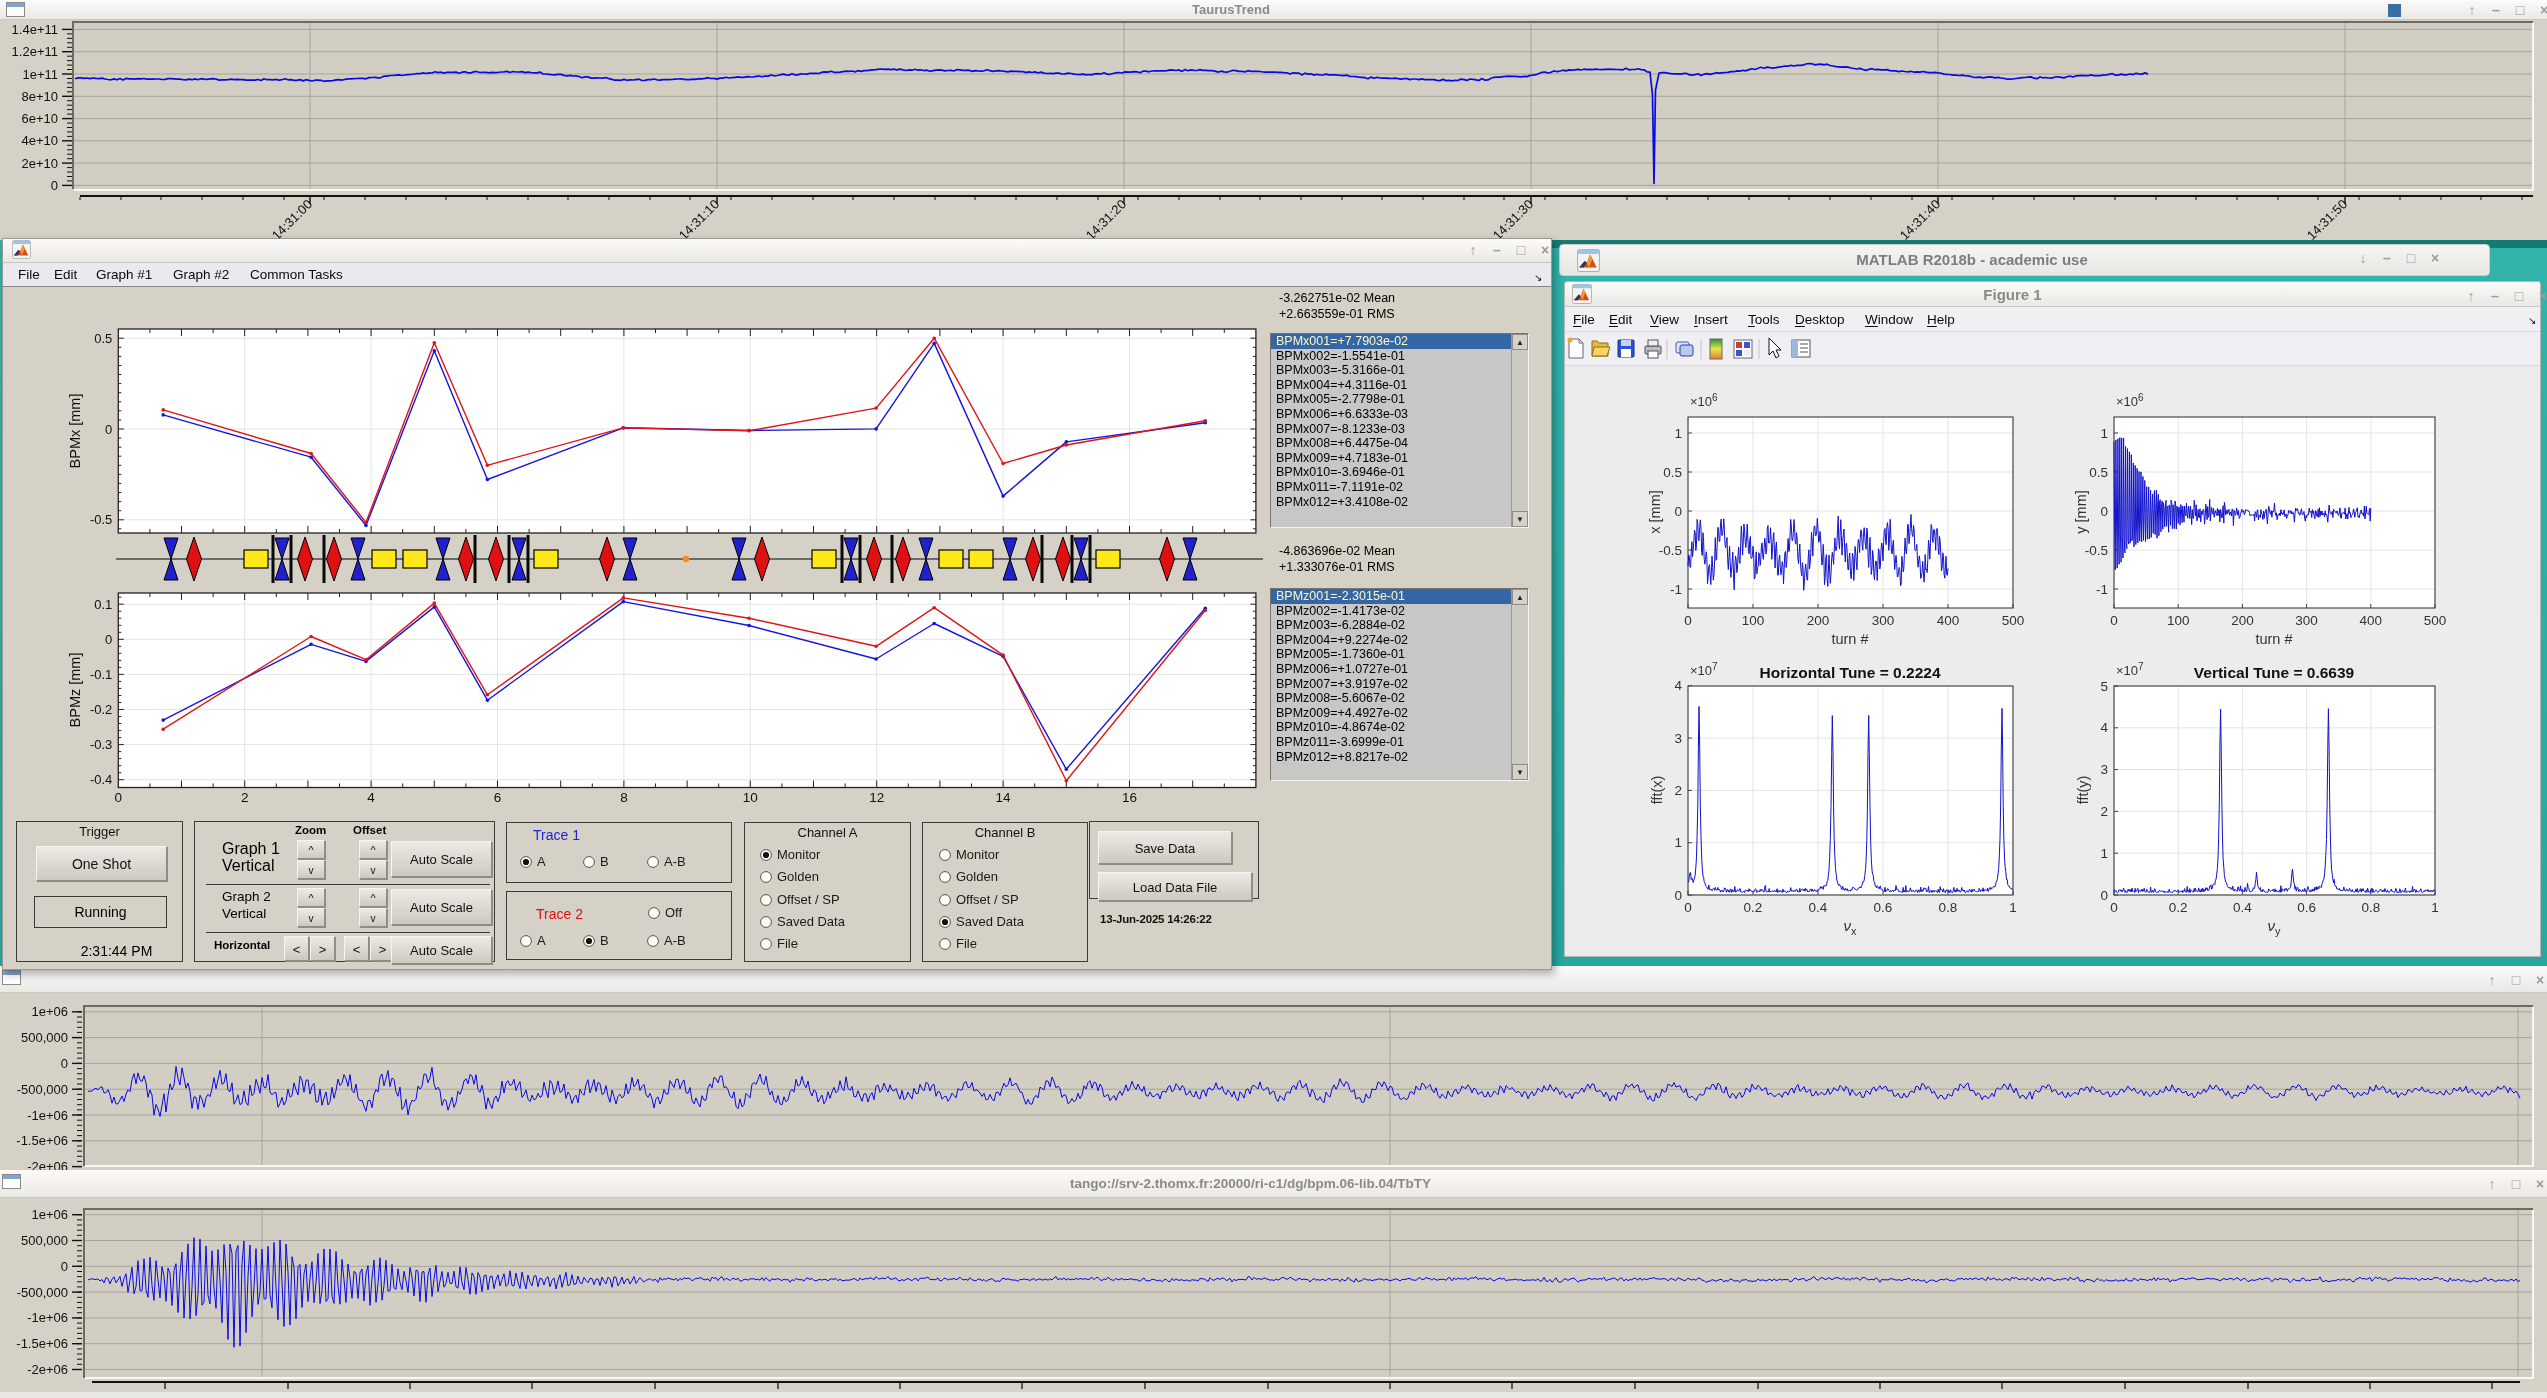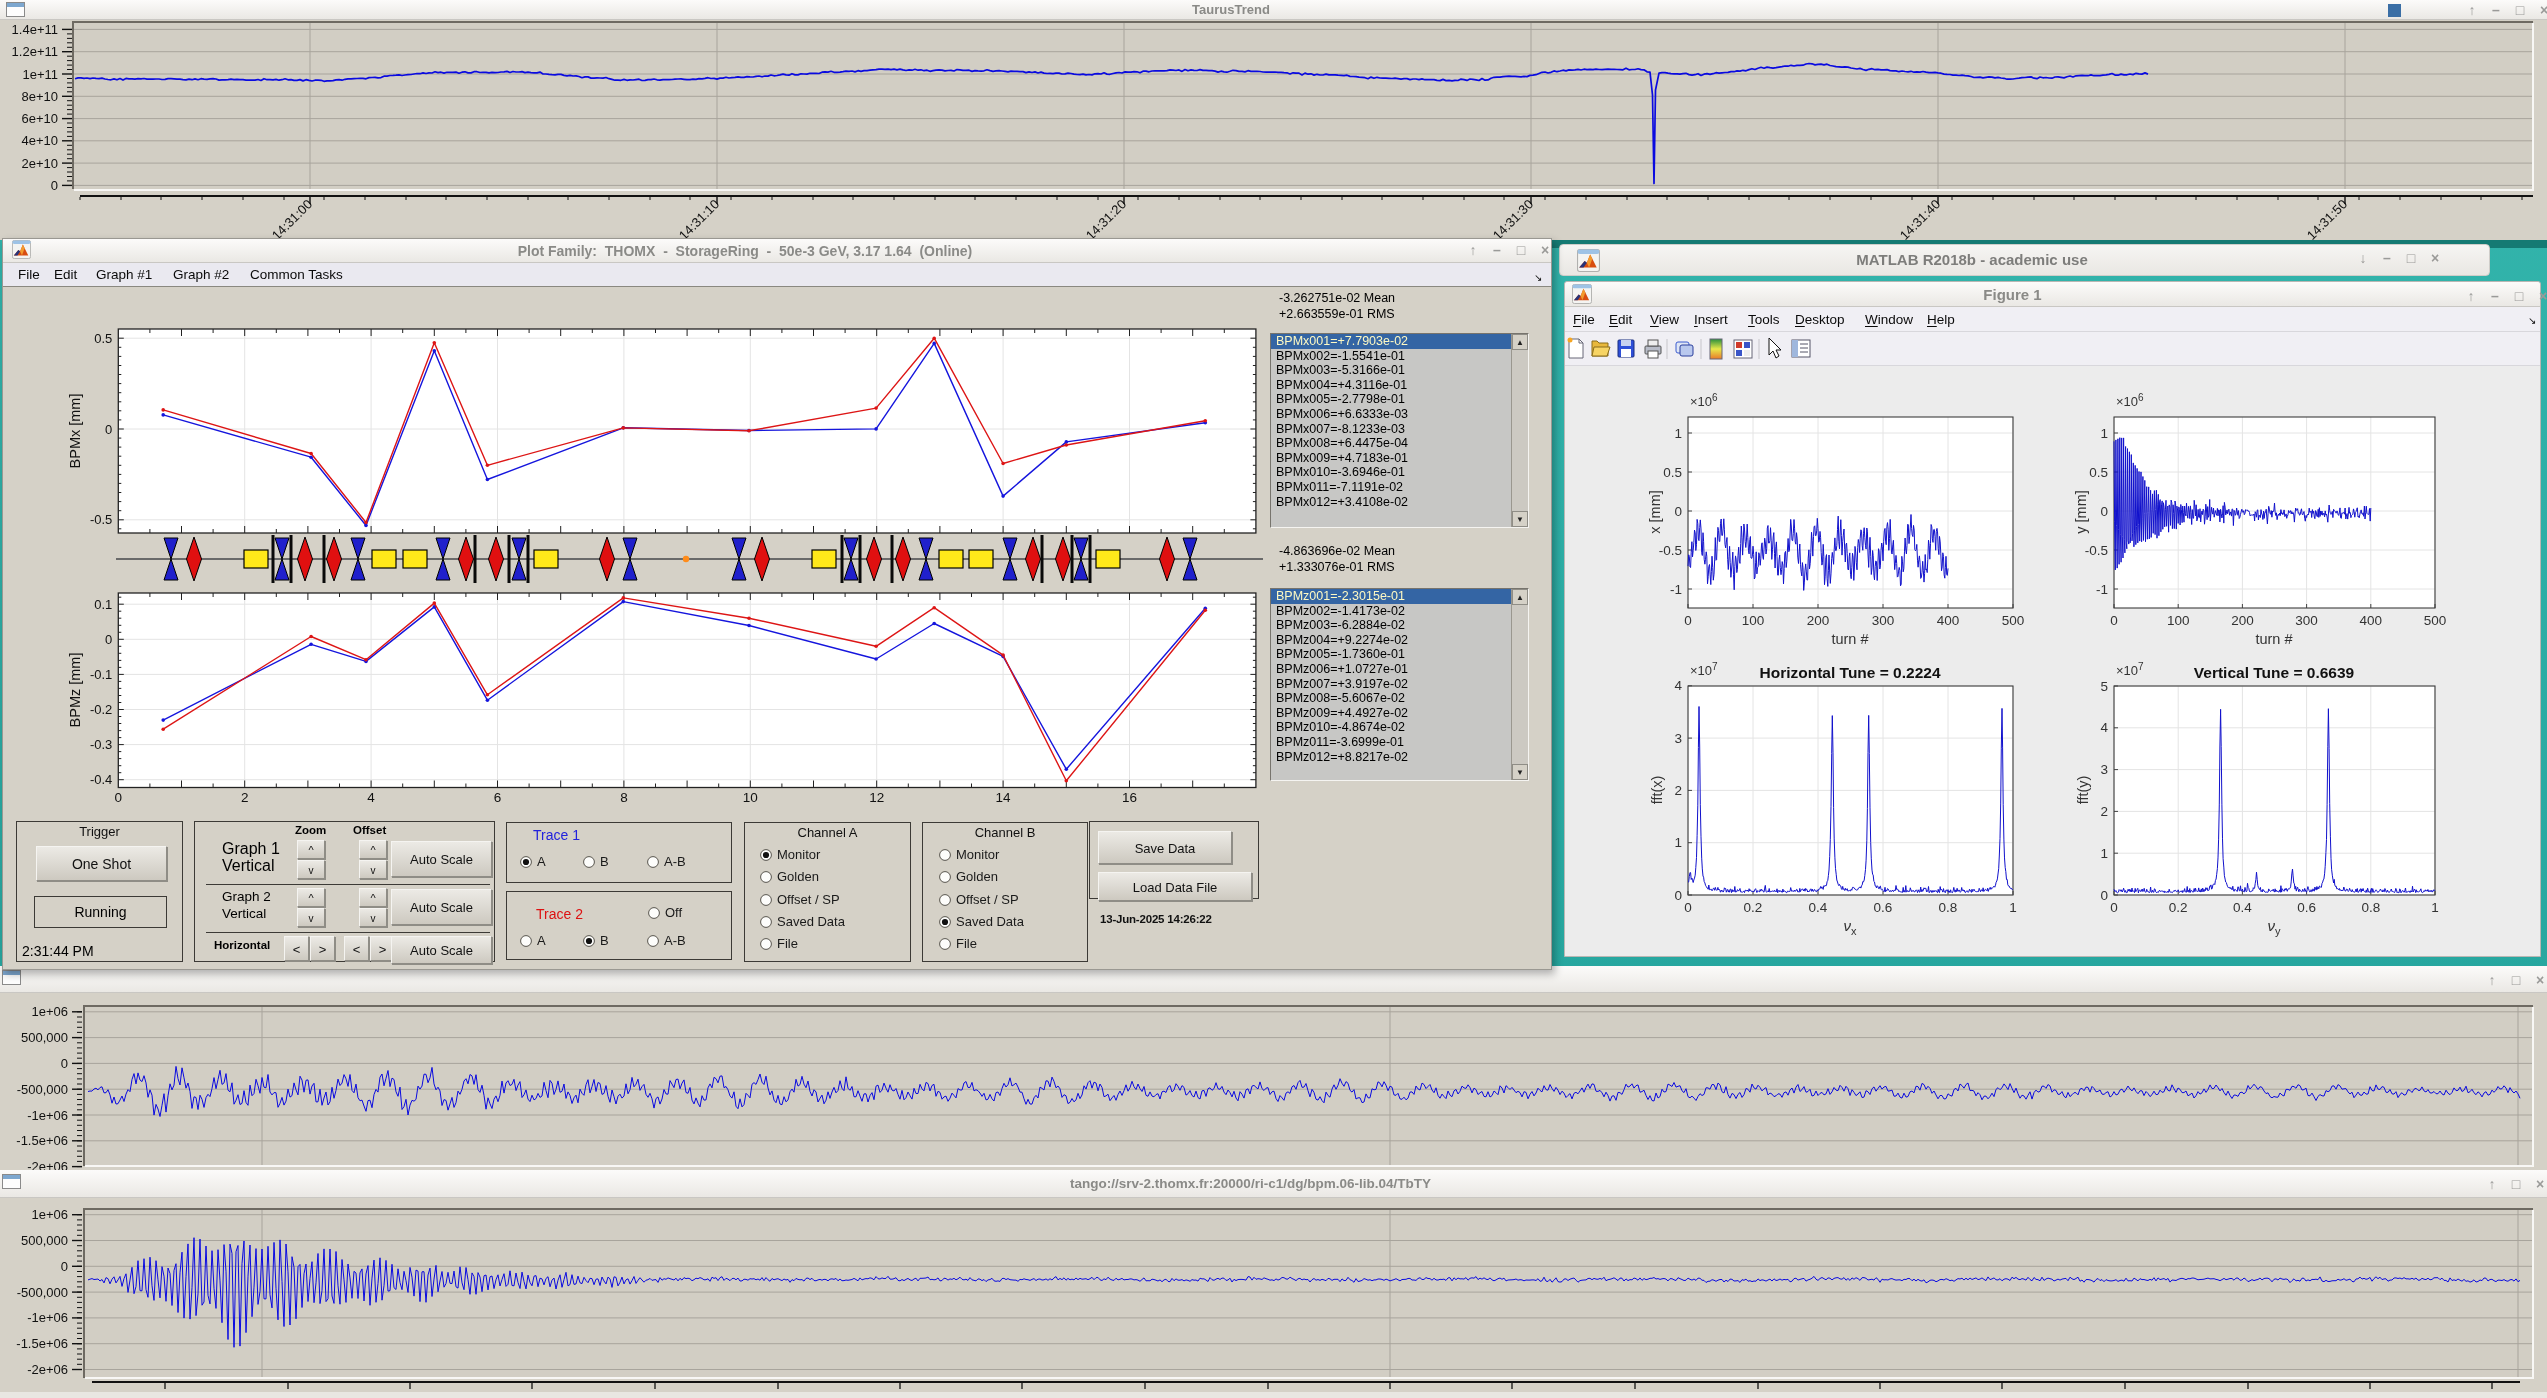--- a/index.html
+++ b/index.html
@@ -419,21 +419,20 @@
     <rect x="2114" y="417" width="321" height="191" fill="none" stroke="#3c3c3c" stroke-width="1.1"></rect>
     <rect x="1688" y="686" width="325" height="209" fill="none" stroke="#3c3c3c" stroke-width="1.1"></rect>
     <rect x="2114" y="686" width="321" height="209" fill="none" stroke="#3c3c3c" stroke-width="1.1"></rect>
     <polyline points="1688.0,566.1 1688.7,554.8 1689.3,556.4 1690.0,567.0 1690.6,567.5 1691.2,552.3 1691.9,541.7 1692.5,556.9 1693.2,550.4 1693.8,542.7 1694.5,530.1 1695.2,532.8 1695.8,550.5 1696.5,544.3 1697.1,519.4 1697.8,523.5 1698.4,539.1 1699.0,540.7 1699.7,527.6 1700.3,519.9 1701.0,528.9 1701.7,552.6 1702.3,555.5 1703.0,532.7 1703.6,541.4 1704.2,559.3 1704.9,564.2 1705.5,559.2 1706.2,551.8 1706.8,556.2 1707.5,583.8 1708.2,576.7 1708.8,566.6 1709.5,564.5 1710.1,574.1 1710.8,584.6 1711.4,571.3 1712.0,556.2 1712.7,567.4 1713.3,580.2 1714.0,574.3 1714.7,559.1 1715.3,537.6 1716.0,560.3 1716.6,559.7 1717.2,544.1 1717.9,527.3 1718.5,530.4 1719.2,541.4 1719.8,541.5 1720.5,523.4 1721.2,519.0 1721.8,535.4 1722.5,535.4 1723.1,528.9 1723.8,518.8 1724.4,529.8 1725.0,544.4 1725.7,547.9 1726.3,542.1 1727.0,537.5 1727.7,559.7 1728.3,569.5 1729.0,556.4 1729.6,546.3 1730.2,562.3 1730.9,577.3 1731.5,570.0 1732.2,562.0 1732.8,552.1 1733.5,574.7 1734.2,589.8 1734.8,566.7 1735.5,555.9 1736.1,559.0 1736.8,572.6 1737.4,569.3 1738.0,555.6 1738.7,547.2 1739.3,561.1 1740.0,563.4 1740.7,543.5 1741.3,526.0 1742.0,537.3 1742.6,555.1 1743.2,543.0 1743.9,524.0 1744.5,529.1 1745.2,541.6 1745.8,547.5 1746.5,539.0 1747.2,524.1 1747.8,537.4 1748.5,550.8 1749.1,553.9 1749.8,539.5 1750.4,536.5 1751.0,558.0 1751.7,558.4 1752.3,556.7 1753.0,546.2 1753.7,554.5 1754.3,579.0 1755.0,577.5 1755.6,562.8 1756.2,551.8 1756.9,573.9 1757.5,567.7 1758.2,566.8 1758.8,552.7 1759.5,555.2 1760.2,565.3 1760.8,558.8 1761.5,545.1 1762.1,542.8 1762.8,556.8 1763.4,559.4 1764.0,549.5 1764.7,538.1 1765.3,541.9 1766.0,554.0 1766.7,548.8 1767.3,528.1 1768.0,525.5 1768.6,543.0 1769.2,543.1 1769.9,540.8 1770.5,527.7 1771.2,540.2 1771.8,559.4 1772.5,549.6 1773.2,537.0 1773.8,532.6 1774.5,553.4 1775.1,568.0 1775.8,546.7 1776.4,541.9 1777.0,556.4 1777.7,575.1 1778.3,575.2 1779.0,559.8 1779.7,555.1 1780.3,567.7 1781.0,574.7 1781.6,569.6 1782.2,561.6 1782.9,565.0 1783.5,583.9 1784.2,568.6 1784.8,553.1 1785.5,551.4 1786.2,567.5 1786.8,561.3 1787.5,549.0 1788.1,538.5 1788.8,551.7 1789.4,550.7 1790.0,536.0 1790.7,519.4 1791.3,526.0 1792.0,540.3 1792.7,540.7 1793.3,533.4 1794.0,519.5 1794.6,528.8 1795.2,541.9 1795.9,544.2 1796.5,532.7 1797.2,538.9 1797.8,557.1 1798.5,563.5 1799.2,551.9 1799.8,544.0 1800.5,564.2 1801.1,571.5 1801.8,575.9 1802.4,562.6 1803.0,567.7 1803.7,590.4 1804.3,582.9 1805.0,570.1 1805.7,563.9 1806.3,571.1 1807.0,580.1 1807.6,580.0 1808.2,558.1 1808.9,549.8 1809.5,568.9 1810.2,563.5 1810.8,552.7 1811.5,532.3 1812.2,540.7 1812.8,556.1 1813.5,536.5 1814.1,526.8 1814.8,525.8 1815.4,535.5 1816.0,535.7 1816.7,530.9 1817.3,518.3 1818.0,528.6 1818.7,542.2 1819.3,541.0 1820.0,531.4 1820.6,537.4 1821.2,552.4 1821.9,565.1 1822.5,562.7 1823.2,544.3 1823.8,556.3 1824.5,584.7 1825.2,576.2 1825.8,557.5 1826.5,554.6 1827.1,578.7 1827.8,586.4 1828.4,570.7 1829.0,555.0 1829.7,572.1 1830.3,583.4 1831.0,573.8 1831.7,558.4 1832.3,552.4 1833.0,558.3 1833.6,564.3 1834.2,549.7 1834.9,537.9 1835.5,550.4 1836.2,550.6 1836.8,545.7 1837.5,529.6 1838.2,516.1 1838.8,541.4 1839.5,548.9 1840.1,534.0 1840.8,519.7 1841.4,535.4 1842.0,555.1 1842.7,541.3 1843.3,535.1 1844.0,529.0 1844.7,549.6 1845.3,562.0 1846.0,544.3 1846.6,543.1 1847.2,553.4 1847.9,569.3 1848.5,570.0 1849.2,556.5 1849.8,552.9 1850.5,574.3 1851.2,578.7 1851.8,567.3 1852.5,553.3 1853.1,557.1 1853.8,580.4 1854.4,568.0 1855.0,546.4 1855.7,552.0 1856.3,562.7 1857.0,569.8 1857.7,547.7 1858.3,539.5 1859.0,543.5 1859.6,552.5 1860.2,538.2 1860.9,529.8 1861.5,531.2 1862.2,545.6 1862.8,550.3 1863.5,533.3 1864.2,527.7 1864.8,537.4 1865.5,545.7 1866.1,549.1 1866.8,528.0 1867.4,531.2 1868.0,554.0 1868.7,567.4 1869.3,550.2 1870.0,537.3 1870.7,556.3 1871.3,574.5 1872.0,567.8 1872.6,550.5 1873.2,555.6 1873.9,575.2 1874.5,579.8 1875.2,566.6 1875.8,560.9 1876.5,562.0 1877.2,580.5 1877.8,565.9 1878.5,548.7 1879.1,550.9 1879.8,569.0 1880.4,565.8 1881.0,550.4 1881.7,543.0 1882.3,546.4 1883.0,560.8 1883.7,541.3 1884.3,530.9 1885.0,528.4 1885.6,541.2 1886.2,544.7 1886.9,526.4 1887.5,522.6 1888.2,529.2 1888.8,550.3 1889.5,538.6 1890.2,519.4 1890.8,536.0 1891.5,552.8 1892.1,554.0 1892.8,544.8 1893.4,540.3 1894.0,555.1 1894.7,569.6 1895.3,563.6 1896.0,555.4 1896.7,563.4 1897.3,577.1 1898.0,576.4 1898.6,571.1 1899.2,567.4 1899.9,570.6 1900.5,585.8 1901.2,584.4 1901.8,556.3 1902.5,561.8 1903.2,571.8 1903.8,568.8 1904.5,551.2 1905.1,538.0 1905.8,550.2 1906.4,553.9 1907.0,545.4 1907.7,524.2 1908.3,524.8 1909.0,543.6 1909.7,536.2 1910.3,527.1 1911.0,514.5 1911.6,528.4 1912.2,534.9 1912.9,536.6 1913.5,525.4 1914.2,530.1 1914.8,549.5 1915.5,550.8 1916.2,549.6 1916.8,544.4 1917.5,560.2 1918.1,567.2 1918.8,559.6 1919.4,555.9 1920.0,562.2 1920.7,578.4 1921.3,577.6 1922.0,572.3 1922.7,561.3 1923.3,570.2 1924.0,582.1 1924.6,573.5 1925.2,554.5 1925.9,569.9 1926.5,568.9 1927.2,572.6 1927.8,559.5 1928.5,540.2 1929.2,545.6 1929.8,559.2 1930.5,543.5 1931.1,524.5 1931.8,526.9 1932.4,538.8 1933.0,542.4 1933.7,529.7 1934.3,529.4 1935.0,536.5 1935.7,550.3 1936.3,531.3 1937.0,528.4 1937.6,533.0 1938.2,548.7 1938.9,554.6 1939.5,536.4 1940.2,541.9 1940.8,553.8 1941.5,570.8 1942.2,566.9 1942.8,552.8 1943.5,556.5 1944.1,574.7 1944.8,578.2 1945.4,567.3 1946.0,556.3 1946.7,574.2 1947.3,575.4 1948.0,568.4" fill="none" stroke="#1111cc" stroke-width="1.0" stroke-linejoin="round"></polyline>
 <polyline points="2114.0,441.3 2114.6,521.8 2115.3,569.9 2115.9,439.9 2116.6,525.3 2117.2,568.1 2117.9,438.8 2118.5,529.8 2119.1,564.3 2119.8,437.7 2120.4,534.2 2121.1,562.2 2121.7,437.9 2122.3,536.4 2123.0,558.0 2123.6,437.9 2124.3,539.3 2124.9,552.9 2125.6,446.5 2126.2,542.9 2126.8,548.8 2127.5,448.6 2128.1,540.7 2128.8,544.1 2129.4,451.8 2130.1,542.9 2130.7,536.9 2131.3,454.6 2132.0,540.9 2132.6,533.6 2133.3,462.9 2133.9,546.8 2134.5,530.9 2135.2,465.4 2135.8,544.6 2136.5,526.4 2137.1,468.4 2137.8,542.9 2138.4,524.6 2139.0,471.5 2139.7,541.1 2140.3,523.0 2141.0,471.9 2141.6,541.8 2142.2,518.1 2142.9,476.5 2143.5,540.4 2144.2,513.7 2144.8,480.4 2145.5,541.7 2146.1,513.2 2146.7,486.7 2147.4,539.2 2148.0,512.5 2148.7,486.9 2149.3,538.9 2150.0,515.9 2150.6,490.3 2151.2,537.4 2151.9,509.2 2152.5,493.9 2153.2,533.3 2153.8,510.9 2154.4,490.6 2155.1,534.6 2155.7,509.4 2156.4,490.2 2157.0,538.2 2157.7,504.1 2158.3,494.3 2158.9,535.7 2159.6,502.0 2160.2,499.6 2160.9,531.9 2161.5,504.8 2162.2,500.9 2162.8,529.3 2163.4,502.7 2164.1,507.3 2164.7,526.8 2165.4,509.8 2166.0,500.3 2166.6,526.3 2167.3,507.8 2167.9,506.0 2168.6,532.2 2169.2,504.9 2169.9,506.9 2170.5,525.4 2171.1,500.1 2171.8,502.7 2172.4,528.7 2173.1,504.8 2173.7,513.4 2174.3,528.6 2175.0,501.0 2175.6,503.9 2176.3,529.1 2176.9,506.1 2177.6,510.0 2178.2,523.4 2178.8,506.9 2179.5,509.3 2180.1,525.0 2180.8,504.5 2181.4,509.6 2182.1,522.7 2182.7,506.0 2183.3,512.4 2184.0,522.2 2184.6,506.0 2185.3,513.4 2185.9,515.9 2186.5,503.2 2187.2,514.1 2187.8,518.2 2188.5,506.4 2189.1,509.7 2189.8,518.6 2190.4,505.9 2191.0,512.5 2191.7,524.5 2192.3,509.6 2193.0,518.3 2193.6,518.2 2194.2,500.3 2194.9,507.1 2195.5,516.0 2196.2,504.8 2196.8,520.9 2197.5,519.4 2198.1,509.4 2198.7,517.2 2199.4,517.7 2200.0,508.7 2200.7,522.0 2201.3,514.1 2202.0,511.0 2202.6,514.6 2203.2,509.2 2203.9,510.8 2204.5,524.2 2205.2,516.8 2205.8,504.2 2206.4,509.0 2207.1,519.7 2207.7,506.6 2208.4,517.3 2209.0,515.5 2209.7,499.5 2210.3,521.0 2210.9,514.0 2211.6,507.3 2212.2,512.1 2212.9,514.2 2213.5,508.1 2214.2,517.2 2214.8,513.4 2215.4,510.6 2216.1,513.7 2216.7,515.3 2217.4,508.4 2218.0,515.9 2218.6,509.9 2219.3,510.2 2219.9,521.9 2220.6,509.3 2221.2,513.4 2221.9,518.0 2222.5,515.5 2223.1,505.7 2223.8,523.1 2224.4,502.4 2225.1,507.1 2225.7,514.9 2226.3,513.3 2227.0,509.9 2227.6,513.8 2228.3,510.8 2228.9,509.2 2229.6,515.2 2230.2,513.6 2230.8,511.9 2231.5,516.1 2232.1,508.9 2232.8,509.5 2233.4,525.6 2234.1,510.4 2234.7,511.0 2235.3,515.3 2236.0,514.0 2236.6,508.0 2237.3,511.9 2237.9,515.3 2238.5,510.6 2239.2,518.5 2239.8,517.4 2240.5,514.4 2241.1,512.0 2241.8,509.2 2242.4,510.5 2243.0,512.4 2243.7,510.7 2244.3,514.7 2245.0,513.3 2245.6,509.7 2246.3,509.9 2246.9,510.6 2247.5,510.0 2248.2,511.4 2248.8,510.9 2249.5,512.5 2250.1,515.9 2250.7,515.2 2251.4,515.0 2252.0,515.2 2252.7,515.0 2253.3,515.2 2254.0,514.0 2254.6,521.0 2255.2,511.7 2255.9,513.0 2256.5,517.2 2257.2,510.2 2257.8,509.8 2258.4,519.9 2259.1,515.1 2259.7,515.9 2260.4,517.5 2261.0,509.6 2261.7,513.9 2262.3,515.0 2262.9,519.5 2263.6,511.1 2264.2,518.4 2264.9,512.3 2265.5,512.4 2266.2,509.2 2266.8,517.1 2267.4,523.9 2268.1,513.3 2268.7,506.3 2269.4,509.1 2270.0,513.1 2270.6,514.3 2271.3,510.6 2271.9,517.2 2272.6,511.0 2273.2,511.7 2273.9,510.1 2274.5,503.0 2275.1,512.1 2275.8,515.5 2276.4,512.8 2277.1,519.7 2277.7,516.1 2278.4,514.2 2279.0,515.4 2279.6,513.1 2280.3,515.6 2280.9,509.6 2281.6,513.6 2282.2,512.8 2282.8,514.7 2283.5,513.0 2284.1,509.9 2284.8,516.6 2285.4,515.8 2286.1,513.9 2286.7,518.3 2287.3,516.4 2288.0,514.6 2288.6,510.5 2289.3,512.5 2289.9,512.2 2290.6,510.6 2291.2,513.9 2291.8,511.6 2292.5,513.9 2293.1,512.5 2293.8,515.0 2294.4,522.1 2295.0,513.9 2295.7,508.0 2296.3,510.3 2297.0,510.0 2297.6,508.7 2298.3,513.3 2298.9,512.7 2299.5,515.2 2300.2,514.7 2300.8,511.2 2301.5,508.8 2302.1,514.1 2302.7,514.9 2303.4,513.1 2304.0,511.5 2304.7,518.4 2305.3,521.2 2306.0,515.5 2306.6,517.6 2307.2,514.9 2307.9,514.1 2308.5,514.9 2309.2,508.1 2309.8,512.4 2310.5,512.2 2311.1,511.0 2311.7,517.5 2312.4,509.6 2313.0,513.4 2313.7,511.2 2314.3,517.0 2314.9,518.7 2315.6,510.6 2316.2,511.9 2316.9,516.4 2317.5,516.6 2318.2,509.3 2318.8,517.4 2319.4,507.7 2320.1,516.4 2320.7,511.0 2321.4,514.6 2322.0,511.1 2322.7,515.2 2323.3,514.1 2323.9,513.1 2324.6,516.8 2325.2,510.9 2325.9,515.0 2326.5,514.1 2327.1,517.0 2327.8,522.2 2328.4,514.0 2329.1,505.0 2329.7,510.5 2330.4,513.4 2331.0,514.4 2331.6,513.2 2332.3,511.4 2332.9,517.6 2333.6,509.3 2334.2,510.8 2334.8,510.9 2335.5,511.7 2336.1,513.2 2336.8,511.1 2337.4,511.2 2338.1,514.6 2338.7,515.4 2339.3,512.9 2340.0,507.9 2340.6,517.8 2341.3,518.4 2341.9,512.8 2342.6,513.2 2343.2,512.7 2343.8,512.5 2344.5,514.2 2345.1,508.0 2345.8,519.0 2346.4,516.3 2347.0,513.6 2347.7,519.1 2348.3,514.0 2349.0,507.4 2349.6,513.3 2350.3,512.6 2350.9,517.7 2351.5,515.5 2352.2,514.7 2352.8,514.4 2353.5,508.9 2354.1,511.4 2354.8,517.2 2355.4,512.5 2356.0,511.6 2356.7,509.3 2357.3,507.8 2358.0,516.9 2358.6,516.1 2359.2,517.8 2359.9,514.2 2360.5,511.6 2361.2,509.9 2361.8,513.6 2362.5,514.4 2363.1,512.8 2363.7,516.3 2364.4,506.0 2365.0,519.0 2365.7,512.7 2366.3,506.2 2366.9,513.3 2367.6,514.0 2368.2,514.6 2368.9,514.0 2369.5,508.5 2370.2,521.1 2370.8,508.0" fill="none" stroke="#1111cc" stroke-width="1.0" stroke-linejoin="round"></polyline>
 <polyline points="1688.0,882.4 1688.7,881.9 1689.3,876.4 1690.0,872.5 1690.6,872.7 1691.2,879.5 1691.9,878.0 1692.5,880.2 1693.2,882.5 1693.8,880.0 1694.5,878.1 1695.2,875.2 1695.8,867.5 1696.5,857.4 1697.1,835.7 1697.8,805.2 1698.4,747.5 1699.0,706.5 1699.7,747.0 1700.3,804.7 1701.0,836.8 1701.7,858.2 1702.3,868.9 1703.0,876.0 1703.6,877.2 1704.2,881.6 1704.9,882.9 1705.5,885.3 1706.2,886.4 1706.8,887.7 1707.5,887.9 1708.2,889.3 1708.8,885.0 1709.5,889.7 1710.1,889.7 1710.8,889.3 1711.4,889.3 1712.0,890.8 1712.7,889.8 1713.3,888.4 1714.0,888.2 1714.7,890.3 1715.3,887.4 1716.0,889.5 1716.6,890.3 1717.2,890.1 1717.9,887.4 1718.5,890.0 1719.2,889.3 1719.8,890.5 1720.5,892.2 1721.2,890.0 1721.8,891.3 1722.5,890.7 1723.1,892.1 1723.8,891.0 1724.4,887.8 1725.0,888.8 1725.7,888.6 1726.3,892.2 1727.0,890.4 1727.7,889.4 1728.3,892.1 1729.0,890.4 1729.6,892.2 1730.2,889.0 1730.9,889.2 1731.5,892.6 1732.2,889.6 1732.8,891.7 1733.5,890.5 1734.2,891.6 1734.8,886.5 1735.5,892.2 1736.1,891.6 1736.8,891.7 1737.4,889.7 1738.0,890.1 1738.7,891.1 1739.3,889.9 1740.0,888.5 1740.7,891.9 1741.3,891.5 1742.0,892.5 1742.6,891.9 1743.2,891.6 1743.9,891.1 1744.5,892.6 1745.2,890.2 1745.8,890.2 1746.5,891.1 1747.2,890.0 1747.8,891.2 1748.5,891.6 1749.1,888.7 1749.8,891.1 1750.4,889.9 1751.0,890.4 1751.7,891.6 1752.3,891.6 1753.0,890.9 1753.7,892.1 1754.3,891.3 1755.0,889.4 1755.6,888.7 1756.2,890.4 1756.9,892.5 1757.5,890.8 1758.2,890.8 1758.8,891.5 1759.5,891.8 1760.2,889.5 1760.8,891.2 1761.5,889.2 1762.1,890.3 1762.8,890.4 1763.4,891.8 1764.0,892.2 1764.7,888.1 1765.3,885.4 1766.0,891.3 1766.7,892.3 1767.3,891.5 1768.0,890.7 1768.6,892.0 1769.2,888.5 1769.9,892.2 1770.5,891.6 1771.2,891.2 1771.8,891.8 1772.5,890.8 1773.2,891.3 1773.8,891.4 1774.5,890.2 1775.1,891.7 1775.8,890.9 1776.4,891.7 1777.0,888.8 1777.7,892.7 1778.3,891.2 1779.0,890.2 1779.7,891.8 1780.3,891.1 1781.0,890.7 1781.6,892.0 1782.2,892.5 1782.9,889.1 1783.5,891.9 1784.2,890.6 1784.8,891.4 1785.5,891.5 1786.2,892.6 1786.8,892.7 1787.5,891.1 1788.1,891.0 1788.8,891.7 1789.4,891.5 1790.0,891.4 1790.7,887.6 1791.3,890.1 1792.0,891.5 1792.7,890.6 1793.3,891.0 1794.0,891.7 1794.6,890.1 1795.2,891.2 1795.9,891.0 1796.5,889.4 1797.2,889.7 1797.8,892.0 1798.5,891.7 1799.2,892.2 1799.8,888.4 1800.5,891.6 1801.1,890.1 1801.8,889.3 1802.4,888.9 1803.0,889.9 1803.7,891.0 1804.3,888.9 1805.0,891.2 1805.7,888.4 1806.3,889.8 1807.0,889.5 1807.6,892.0 1808.2,891.1 1808.9,891.9 1809.5,891.1 1810.2,889.6 1810.8,888.8 1811.5,891.3 1812.2,889.0 1812.8,891.1 1813.5,891.4 1814.1,889.7 1814.8,889.7 1815.4,891.0 1816.0,891.7 1816.7,891.6 1817.3,889.8 1818.0,890.9 1818.7,889.2 1819.3,889.1 1820.0,888.6 1820.6,886.5 1821.2,888.4 1821.9,886.8 1822.5,888.5 1823.2,889.4 1823.8,885.7 1824.5,886.3 1825.2,885.3 1825.8,886.1 1826.5,885.1 1827.1,881.7 1827.8,880.3 1828.4,875.5 1829.0,870.0 1829.7,856.5 1830.3,839.4 1831.0,806.5 1831.7,753.5 1832.3,715.6 1833.0,752.8 1833.6,807.6 1834.2,838.9 1834.9,857.8 1835.5,868.4 1836.2,874.3 1836.8,880.0 1837.5,882.0 1838.2,884.3 1838.8,885.6 1839.5,884.4 1840.1,885.8 1840.8,886.1 1841.4,888.8 1842.0,889.6 1842.7,886.4 1843.3,889.1 1844.0,889.2 1844.7,890.5 1845.3,888.2 1846.0,890.2 1846.6,889.7 1847.2,888.7 1847.9,891.1 1848.5,890.8 1849.2,890.7 1849.8,890.4 1850.5,891.0 1851.2,889.3 1851.8,890.2 1852.5,887.4 1853.1,887.1 1853.8,887.9 1854.4,888.0 1855.0,889.3 1855.7,889.6 1856.3,890.1 1857.0,889.8 1857.7,889.8 1858.3,888.2 1859.0,888.1 1859.6,887.2 1860.2,886.9 1860.9,888.1 1861.5,885.8 1862.2,884.9 1862.8,881.6 1863.5,881.9 1864.2,880.0 1864.8,875.5 1865.5,869.4 1866.1,860.2 1866.8,840.8 1867.4,808.4 1868.0,752.6 1868.7,715.4 1869.3,753.4 1870.0,807.8 1870.7,842.5 1871.3,858.8 1872.0,870.1 1872.6,874.2 1873.2,875.1 1873.9,881.5 1874.5,882.0 1875.2,885.9 1875.8,886.0 1876.5,887.9 1877.2,885.7 1877.8,886.4 1878.5,888.4 1879.1,888.9 1879.8,886.6 1880.4,886.1 1881.0,889.2 1881.7,889.9 1882.3,889.3 1883.0,890.6 1883.7,891.5 1884.3,891.6 1885.0,887.3 1885.6,891.8 1886.2,890.3 1886.9,890.8 1887.5,888.6 1888.2,889.1 1888.8,890.2 1889.5,891.5 1890.2,891.6 1890.8,890.4 1891.5,891.5 1892.1,891.0 1892.8,890.1 1893.4,891.6 1894.0,891.0 1894.7,889.9 1895.3,890.5 1896.0,885.5 1896.7,889.5 1897.3,889.3 1898.0,889.4 1898.6,891.4 1899.2,891.2 1899.9,891.2 1900.5,892.0 1901.2,892.3 1901.8,891.8 1902.5,892.4 1903.2,887.4 1903.8,892.1 1904.5,890.6 1905.1,892.2 1905.8,885.6 1906.4,891.8 1907.0,891.9 1907.7,890.5 1908.3,891.5 1909.0,891.7 1909.7,891.2 1910.3,887.8 1911.0,890.0 1911.6,891.6 1912.2,890.5 1912.9,891.4 1913.5,890.5 1914.2,891.7 1914.8,892.0 1915.5,890.4 1916.2,890.5 1916.8,889.8 1917.5,892.6 1918.1,891.0 1918.8,889.8 1919.4,892.2 1920.0,892.0 1920.7,887.0 1921.3,891.7 1922.0,889.5 1922.7,891.4 1923.3,890.3 1924.0,887.8 1924.6,889.0 1925.2,888.3 1925.9,888.3 1926.5,891.8 1927.2,890.7 1927.8,891.5 1928.5,886.5 1929.2,892.7 1929.8,892.0 1930.5,890.6 1931.1,890.4 1931.8,892.5 1932.4,890.6 1933.0,892.2 1933.7,890.6 1934.3,891.8 1935.0,890.4 1935.7,891.2 1936.3,890.7 1937.0,892.2 1937.6,892.7 1938.2,889.3 1938.9,892.0 1939.5,892.6 1940.2,886.6 1940.8,890.1 1941.5,889.3 1942.2,890.4 1942.8,892.1 1943.5,888.6 1944.1,891.9 1944.8,891.8 1945.4,892.6 1946.0,889.9 1946.7,890.2 1947.3,891.3 1948.0,889.6 1948.7,892.3 1949.3,890.9 1950.0,892.6 1950.6,889.8 1951.2,891.7 1951.9,892.6 1952.5,892.6 1953.2,890.7 1953.8,887.4 1954.5,891.3 1955.2,892.2 1955.8,889.9 1956.5,891.6 1957.1,888.3 1957.8,891.3 1958.4,891.2 1959.0,889.9 1959.7,891.2 1960.3,892.3 1961.0,891.3 1961.7,887.5 1962.3,890.6 1963.0,889.7 1963.6,891.1 1964.2,890.0 1964.9,892.2 1965.5,892.6 1966.2,891.2 1966.8,891.1 1967.5,890.9 1968.2,892.4 1968.8,891.5 1969.5,889.2 1970.1,890.9 1970.8,890.7 1971.4,892.4 1972.0,889.2 1972.7,891.6 1973.3,890.5 1974.0,889.2 1974.7,890.9 1975.3,891.4 1976.0,891.3 1976.6,891.7 1977.2,891.3 1977.9,891.9 1978.5,891.6 1979.2,888.3 1979.8,889.8 1980.5,891.8 1981.2,890.0 1981.8,889.8 1982.5,891.2 1983.1,887.8 1983.8,891.5 1984.4,890.0 1985.0,890.4 1985.7,889.3 1986.3,889.9 1987.0,890.8 1987.7,888.2 1988.3,891.4 1989.0,889.1 1989.6,888.9 1990.2,887.3 1990.9,889.4 1991.5,887.9 1992.2,888.4 1992.8,887.6 1993.5,886.5 1994.2,886.3 1994.8,887.2 1995.5,885.2 1996.1,882.3 1996.8,881.0 1997.4,878.9 1998.0,874.0 1998.7,868.7 1999.3,856.0 2000.0,838.5 2000.7,803.1 2001.3,748.2 2002.0,708.4 2002.6,747.9 2003.2,804.7 2003.9,839.9 2004.5,857.9 2005.2,867.4 2005.8,871.6 2006.5,879.5 2007.2,879.4 2007.8,884.8 2008.5,885.9 2009.1,886.0 2009.8,887.7 2010.4,888.3 2011.0,887.9 2011.7,889.2 2012.3,889.6 2013.0,889.5" fill="none" stroke="#1111cc" stroke-width="1.0" stroke-linejoin="round"></polyline>
 <polyline points="2114.0,889.3 2114.6,891.1 2115.3,891.5 2115.9,890.5 2116.6,892.3 2117.2,892.8 2117.9,892.6 2118.5,892.1 2119.1,889.6 2119.8,890.4 2120.4,889.9 2121.1,891.4 2121.7,889.8 2122.3,892.0 2123.0,890.4 2123.6,888.2 2124.3,890.5 2124.9,892.3 2125.6,890.5 2126.2,892.5 2126.8,892.8 2127.5,892.1 2128.1,889.3 2128.8,891.0 2129.4,889.3 2130.1,891.7 2130.7,889.7 2131.3,892.0 2132.0,888.0 2132.6,891.4 2133.3,890.8 2133.9,891.5 2134.5,892.6 2135.2,888.4 2135.8,891.7 2136.5,890.4 2137.1,889.5 2137.8,888.3 2138.4,892.9 2139.0,890.5 2139.7,889.8 2140.3,891.2 2141.0,891.7 2141.6,890.0 2142.2,889.0 2142.9,891.6 2143.5,890.8 2144.2,888.3 2144.8,891.6 2145.5,892.1 2146.1,892.1 2146.7,889.3 2147.4,890.9 2148.0,891.9 2148.7,891.8 2149.3,892.7 2150.0,891.6 2150.6,887.0 2151.2,892.2 2151.9,892.3 2152.5,890.2 2153.2,892.0 2153.8,892.4 2154.4,888.8 2155.1,889.2 2155.7,891.8 2156.4,892.5 2157.0,892.7 2157.7,891.8 2158.3,892.4 2158.9,891.1 2159.6,890.2 2160.2,891.4 2160.9,891.4 2161.5,891.0 2162.2,890.8 2162.8,891.4 2163.4,892.2 2164.1,890.9 2164.7,892.7 2165.4,891.8 2166.0,891.6 2166.6,892.4 2167.3,892.3 2167.9,891.1 2168.6,892.4 2169.2,889.2 2169.9,891.7 2170.5,892.1 2171.1,892.2 2171.8,892.2 2172.4,892.6 2173.1,891.7 2173.7,890.8 2174.3,891.3 2175.0,890.0 2175.6,890.4 2176.3,891.6 2176.9,891.9 2177.6,891.0 2178.2,889.8 2178.8,891.7 2179.5,892.3 2180.1,891.4 2180.8,891.4 2181.4,891.8 2182.1,890.6 2182.7,892.6 2183.3,890.7 2184.0,891.4 2184.6,888.6 2185.3,891.8 2185.9,892.0 2186.5,892.2 2187.2,886.5 2187.8,891.8 2188.5,890.3 2189.1,892.4 2189.8,888.5 2190.4,892.4 2191.0,890.7 2191.7,890.5 2192.3,891.3 2193.0,892.3 2193.6,891.1 2194.2,888.5 2194.9,891.7 2195.5,888.2 2196.2,890.6 2196.8,891.3 2197.5,891.5 2198.1,891.4 2198.7,887.9 2199.4,891.6 2200.0,890.3 2200.7,892.1 2201.3,888.9 2202.0,892.0 2202.6,888.1 2203.2,889.1 2203.9,891.8 2204.5,889.6 2205.2,890.9 2205.8,887.7 2206.4,889.4 2207.1,887.8 2207.7,890.6 2208.4,890.5 2209.0,890.2 2209.7,886.2 2210.3,886.6 2210.9,884.9 2211.6,889.2 2212.2,888.4 2212.9,884.9 2213.5,884.2 2214.2,883.8 2214.8,884.6 2215.4,880.6 2216.1,879.0 2216.7,874.3 2217.4,868.4 2218.0,857.9 2218.6,839.2 2219.3,804.1 2219.9,747.0 2220.6,709.3 2221.2,746.7 2221.9,804.8 2222.5,838.8 2223.1,858.6 2223.8,867.1 2224.4,875.7 2225.1,879.1 2225.7,882.0 2226.3,882.5 2227.0,884.9 2227.6,886.6 2228.3,887.7 2228.9,887.1 2229.6,887.5 2230.2,888.7 2230.8,887.5 2231.5,889.1 2232.1,889.8 2232.8,886.2 2233.4,889.9 2234.1,891.3 2234.7,889.4 2235.3,889.4 2236.0,890.2 2236.6,891.1 2237.3,891.4 2237.9,886.8 2238.5,887.1 2239.2,890.6 2239.8,891.0 2240.5,885.8 2241.1,891.0 2241.8,891.0 2242.4,889.0 2243.0,891.4 2243.7,891.4 2244.3,891.9 2245.0,887.4 2245.6,890.5 2246.3,891.8 2246.9,891.1 2247.5,883.3 2248.2,887.5 2248.8,888.3 2249.5,891.5 2250.1,891.5 2250.7,892.0 2251.4,891.0 2252.0,890.5 2252.7,890.8 2253.3,887.7 2254.0,888.7 2254.6,888.1 2255.2,883.7 2255.9,879.4 2256.5,872.2 2257.2,879.3 2257.8,885.5 2258.4,887.5 2259.1,888.7 2259.7,889.6 2260.4,887.4 2261.0,891.5 2261.7,890.5 2262.3,892.0 2262.9,889.3 2263.6,890.7 2264.2,890.7 2264.9,892.0 2265.5,892.3 2266.2,892.3 2266.8,891.9 2267.4,892.3 2268.1,892.1 2268.7,888.9 2269.4,890.3 2270.0,890.6 2270.6,891.5 2271.3,890.6 2271.9,890.4 2272.6,890.6 2273.2,889.2 2273.9,891.2 2274.5,892.1 2275.1,888.8 2275.8,891.7 2276.4,890.3 2277.1,891.5 2277.7,891.1 2278.4,892.1 2279.0,891.8 2279.6,889.9 2280.3,892.3 2280.9,885.7 2281.6,892.1 2282.2,888.7 2282.8,889.7 2283.5,890.6 2284.1,891.3 2284.8,888.8 2285.4,890.1 2286.1,888.2 2286.7,889.9 2287.3,891.3 2288.0,889.0 2288.6,888.8 2289.3,888.9 2289.9,888.4 2290.6,886.8 2291.2,881.9 2291.8,873.9 2292.5,869.0 2293.1,875.9 2293.8,883.0 2294.4,883.8 2295.0,889.2 2295.7,886.3 2296.3,891.1 2297.0,888.4 2297.6,887.2 2298.3,889.8 2298.9,891.8 2299.5,889.2 2300.2,890.2 2300.8,891.0 2301.5,891.8 2302.1,891.6 2302.7,889.3 2303.4,890.6 2304.0,891.6 2304.7,888.4 2305.3,890.0 2306.0,891.9 2306.6,892.0 2307.2,889.6 2307.9,886.6 2308.5,888.6 2309.2,890.7 2309.8,891.9 2310.5,891.5 2311.1,889.7 2311.7,891.7 2312.4,891.2 2313.0,888.8 2313.7,890.8 2314.3,891.1 2314.9,887.0 2315.6,889.2 2316.2,890.1 2316.9,886.5 2317.5,889.3 2318.2,887.2 2318.8,888.8 2319.4,886.0 2320.1,886.5 2320.7,887.3 2321.4,887.3 2322.0,883.4 2322.7,882.1 2323.3,879.9 2323.9,879.0 2324.6,873.8 2325.2,866.3 2325.9,852.6 2326.5,839.4 2327.1,804.7 2327.8,746.7 2328.4,708.7 2329.1,748.6 2329.7,803.4 2330.4,836.2 2331.0,858.3 2331.6,869.3 2332.3,875.2 2332.9,879.1 2333.6,883.0 2334.2,879.3 2334.8,885.0 2335.5,886.5 2336.1,886.1 2336.8,888.9 2337.4,888.5 2338.1,889.2 2338.7,889.9 2339.3,888.4 2340.0,890.4 2340.6,889.7 2341.3,890.9 2341.9,890.0 2342.6,891.0 2343.2,890.0 2343.8,887.0 2344.5,889.2 2345.1,891.1 2345.8,891.0 2346.4,889.3 2347.0,888.9 2347.7,890.5 2348.3,891.5 2349.0,890.4 2349.6,888.3 2350.3,890.3 2350.9,891.1 2351.5,891.9 2352.2,889.6 2352.8,891.5 2353.5,891.7 2354.1,891.7 2354.8,892.3 2355.4,891.3 2356.0,889.0 2356.7,891.8 2357.3,888.5 2358.0,892.5 2358.6,892.1 2359.2,891.0 2359.9,889.7 2360.5,888.7 2361.2,892.2 2361.8,888.9 2362.5,891.0 2363.1,888.5 2363.7,890.9 2364.4,891.4 2365.0,892.2 2365.7,892.1 2366.3,889.9 2366.9,892.4 2367.6,888.2 2368.2,890.2 2368.9,892.3 2369.5,892.0 2370.2,892.6 2370.8,889.9 2371.4,888.3 2372.1,892.4 2372.7,888.6 2373.4,891.0 2374.0,892.5 2374.7,891.8 2375.3,890.8 2375.9,889.8 2376.6,890.4 2377.2,891.4 2377.9,892.5 2378.5,891.5 2379.1,891.2 2379.8,890.8 2380.4,889.0 2381.1,890.3 2381.7,891.1 2382.4,892.0 2383.0,889.8 2383.6,891.5 2384.3,891.8 2384.9,888.5 2385.6,890.1 2386.2,892.2 2386.8,892.1 2387.5,890.0 2388.1,891.9 2388.8,892.2 2389.4,892.4 2390.1,891.1 2390.7,890.4 2391.3,889.0 2392.0,891.7 2392.6,891.4 2393.3,891.7 2393.9,892.0 2394.6,892.5 2395.2,891.1 2395.8,888.4 2396.5,889.8 2397.1,892.7 2397.8,891.9 2398.4,892.6 2399.0,892.8 2399.7,888.9 2400.3,889.4 2401.0,892.8 2401.6,891.8 2402.3,890.7 2402.9,890.5 2403.5,891.8 2404.2,892.2 2404.8,890.9 2405.5,888.0 2406.1,892.6 2406.8,891.5 2407.4,891.9 2408.0,891.8 2408.7,891.2 2409.3,891.2 2410.0,892.6 2410.6,890.8 2411.2,890.9 2411.9,892.0 2412.5,886.2 2413.2,892.0 2413.8,890.5 2414.5,889.1 2415.1,890.0 2415.7,892.6 2416.4,889.8 2417.0,892.1 2417.7,891.5 2418.3,891.8 2418.9,891.8 2419.6,891.3 2420.2,890.2 2420.9,888.8 2421.5,892.0 2422.2,892.5 2422.8,892.6 2423.4,891.9 2424.1,890.7 2424.7,891.5 2425.4,889.8 2426.0,891.1 2426.7,890.6 2427.3,891.1 2427.9,889.5 2428.6,891.7 2429.2,890.6 2429.9,891.7 2430.5,890.6 2431.1,891.7 2431.8,890.3 2432.4,892.1 2433.1,891.1 2433.7,889.8 2434.4,890.1 2435.0,890.8" fill="none" stroke="#1111cc" stroke-width="1.0" stroke-linejoin="round"></polyline>
   </svg>
 <div class="win" style="left:2px;top:238px;width:1550px;height:732px;border:1px solid #9a9892;box-shadow:3px 4px 8px rgba(0,0,0,0.3);z-index:10">
 <div class="tbar" style="height:24px"></div>
-<div class="abs" style="left:0;right:64px;top:0;height:24px;font-size:14px;line-height:24px;font-weight:bold;color:#8a8a87;text-align:center">Plot Family:&nbsp; THOMX&nbsp; -&nbsp; StorageRing&nbsp; -&nbsp; 50e-3 GeV, 3.17 1.64&nbsp; (Online)</div>
 <div class="abs" style="left:0;top:24px;width:1548px;height:24px;background:#eae9f0;border-bottom:1px solid #8a8880"></div>
 <div class="menu" style="left:15px;top:28px">File</div>
 <div class="menu" style="left:51px;top:28px">Edit</div>
 <div class="menu" style="left:93px;top:28px">Graph #1</div>
 <div class="menu" style="left:170px;top:28px">Graph #2</div>
 <div class="menu" style="left:247px;top:28px">Common Tasks</div>
 <div class="abs" style="left:1531px;top:33px;font-size:10px;color:#111">↘</div>
 <svg class="abs" style="left:0;top:0" width="1550" height="732" viewBox="2 238 1550 732">
       <rect x="117.3" y="328" width="1137.6" height="204" fill="#fff" stroke="none"></rect>
       <line x1="243.7" y1="329" x2="243.7" y2="531" stroke="#e4e4e4"></line>
@@ -856,21 +855,21 @@
       <div class="lrow">BPMz012=+8.8217e-02</div>
       <div class="abs" style="right:0;top:0;width:17px;height:191px;background:#ccc9c2;border-left:1px solid #9a978f">
 <div class="sbtn" style="top:0">▲</div>
 <div class="sbtn" style="bottom:0">▼</div>
       </div>
     </div>
 <div class="abs gbox" style="left:13px;top:582px;width:167px;height:141px"></div>
     <div class="abs" style="left:13px;top:585px;width:167px;text-align:center;font-size:13px;color:#111">Trigger</div>
 <div class="abs pbtn" style="left:33px;top:607px;width:131px;height:35px;font-size:14px;line-height:35px">One Shot</div>
 <div class="abs" style="left:31px;top:657px;width:133px;height:32px;border:1px solid #3c3a36;text-align:center;line-height:30px;font-size:14px">Running</div>
-<div class="abs" style="left:19px;top:704px;width:167px;text-align:left;font-size:14px">2:31:44 PM</div>
+<div class="abs" style="left:30px;top:704px;width:167px;text-align:center;font-size:14px">2:31:44 PM</div>
 <div class="abs gbox" style="left:191px;top:582px;width:301px;height:141px"></div>
 <div class="abs" style="left:292px;top:585px;font-size:11.5px;font-weight:bold">Zoom</div>
 <div class="abs" style="left:350px;top:585px;font-size:11.5px;font-weight:bold">Offset</div>
 <div class="abs" style="left:219px;top:601px;font-size:16px;line-height:17px">Graph 1<br>Vertical</div>
 <div class="abs" style="left:219px;top:649px;font-size:13.5px;line-height:17px">Graph 2<br>Vertical</div>
 <div class="abs pbtn" style="left:294px;top:601px;width:28px;height:19px;font-size:11px;line-height:19px">^</div>
 <div class="abs pbtn" style="left:294px;top:621px;width:28px;height:19px;font-size:10px;line-height:19px">v</div>
 <div class="abs pbtn" style="left:294px;top:649px;width:28px;height:19px;font-size:11px;line-height:19px">^</div>
 <div class="abs pbtn" style="left:294px;top:669px;width:28px;height:19px;font-size:10px;line-height:19px">v</div>
 <div class="abs pbtn" style="left:356px;top:601px;width:28px;height:19px;font-size:11px;line-height:19px">^</div>

